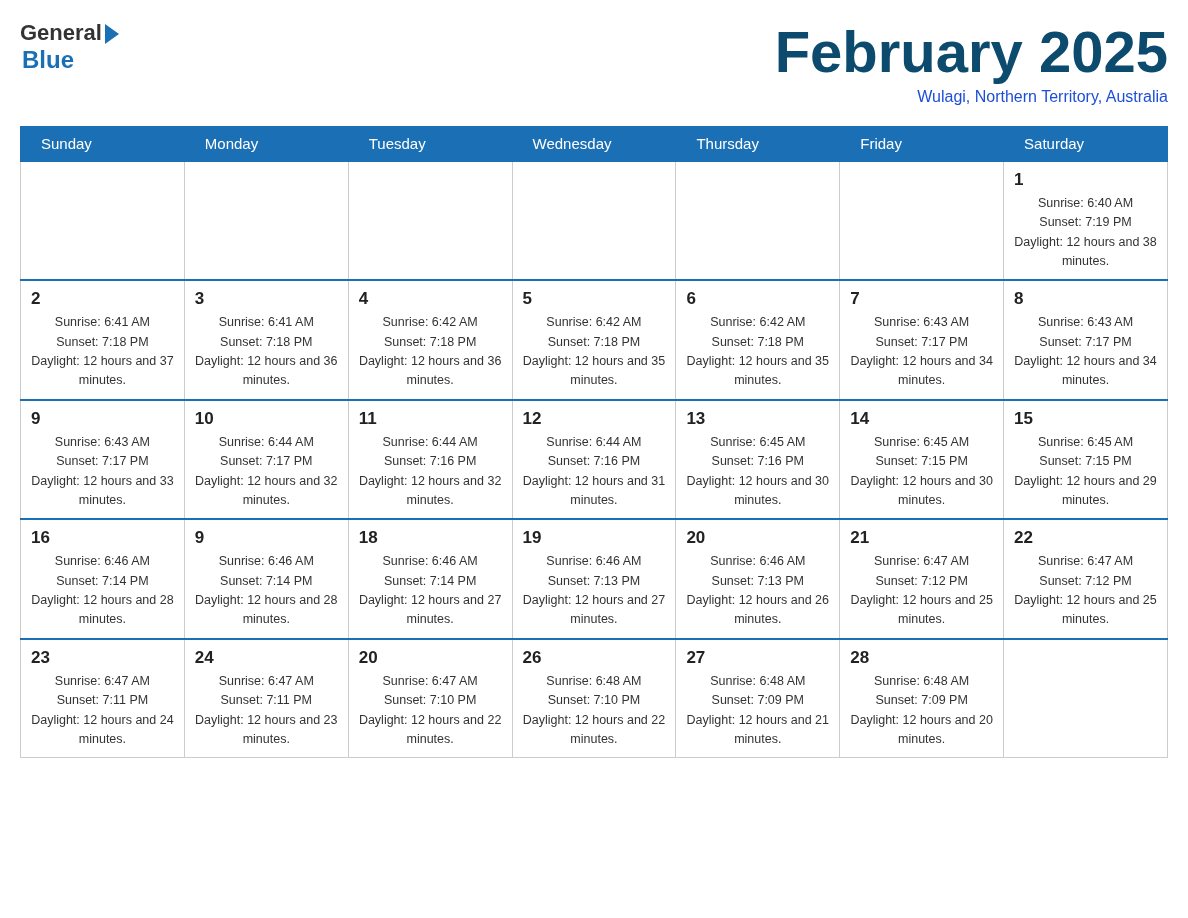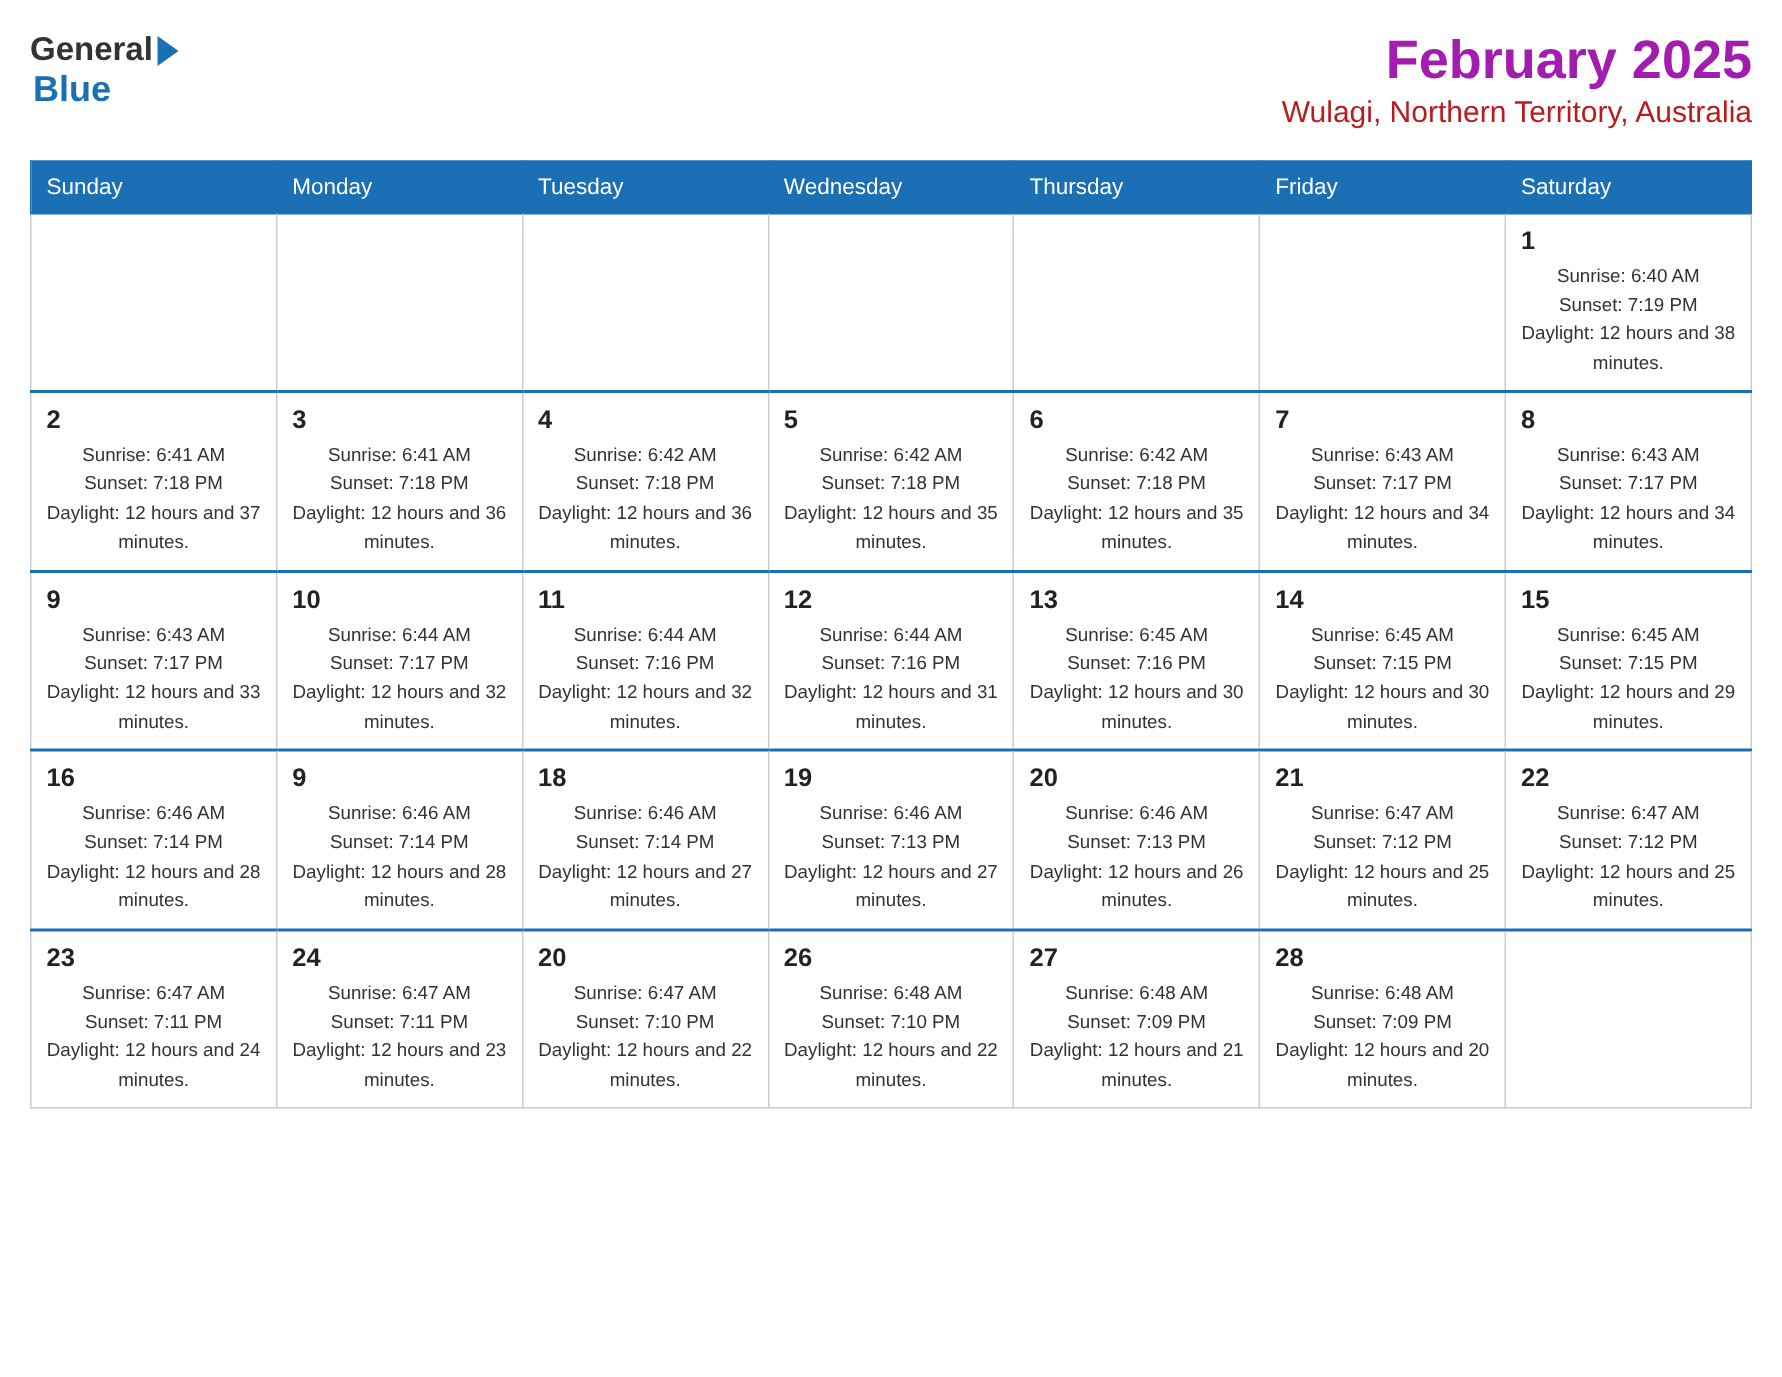--- a/index.html
+++ b/index.html
@@ -43,39 +43,39 @@
     .logo-blue {
       font-size: 24px;
       font-weight: bold;
       color: #1a6fb5;
       margin-left: 2px;
     }
     .title-block {
       text-align: right;
     }
     .month-title {
-      font-size: 36px;
+      font-size: 58px;
       font-weight: bold;
-      color: #a21caf;
+      color: #0c4a6e;
       line-height: 1.1;
     }
     .location {
-      font-size: 20px;
-      color: #b91c1c;
+      font-size: 16px;
+      color: #1d4ed8;
       margin-top: 4px;
     }
     .calendar {
       width: 100%;
       border-collapse: collapse;
       margin-top: 8px;
     }
     .calendar th {
       background: #1a6fb5;
       color: #fff;
-      padding: 8px 10px;
+      padding: 8px 20px;
       text-align: left;
       font-size: 15px;
       font-weight: normal;
       border: 1px solid #1a6fb5;
     }
     .calendar td {
       vertical-align: top;
       padding: 8px 10px;
       border: 1px solid #ccc;
       width: calc(100% / 7);

